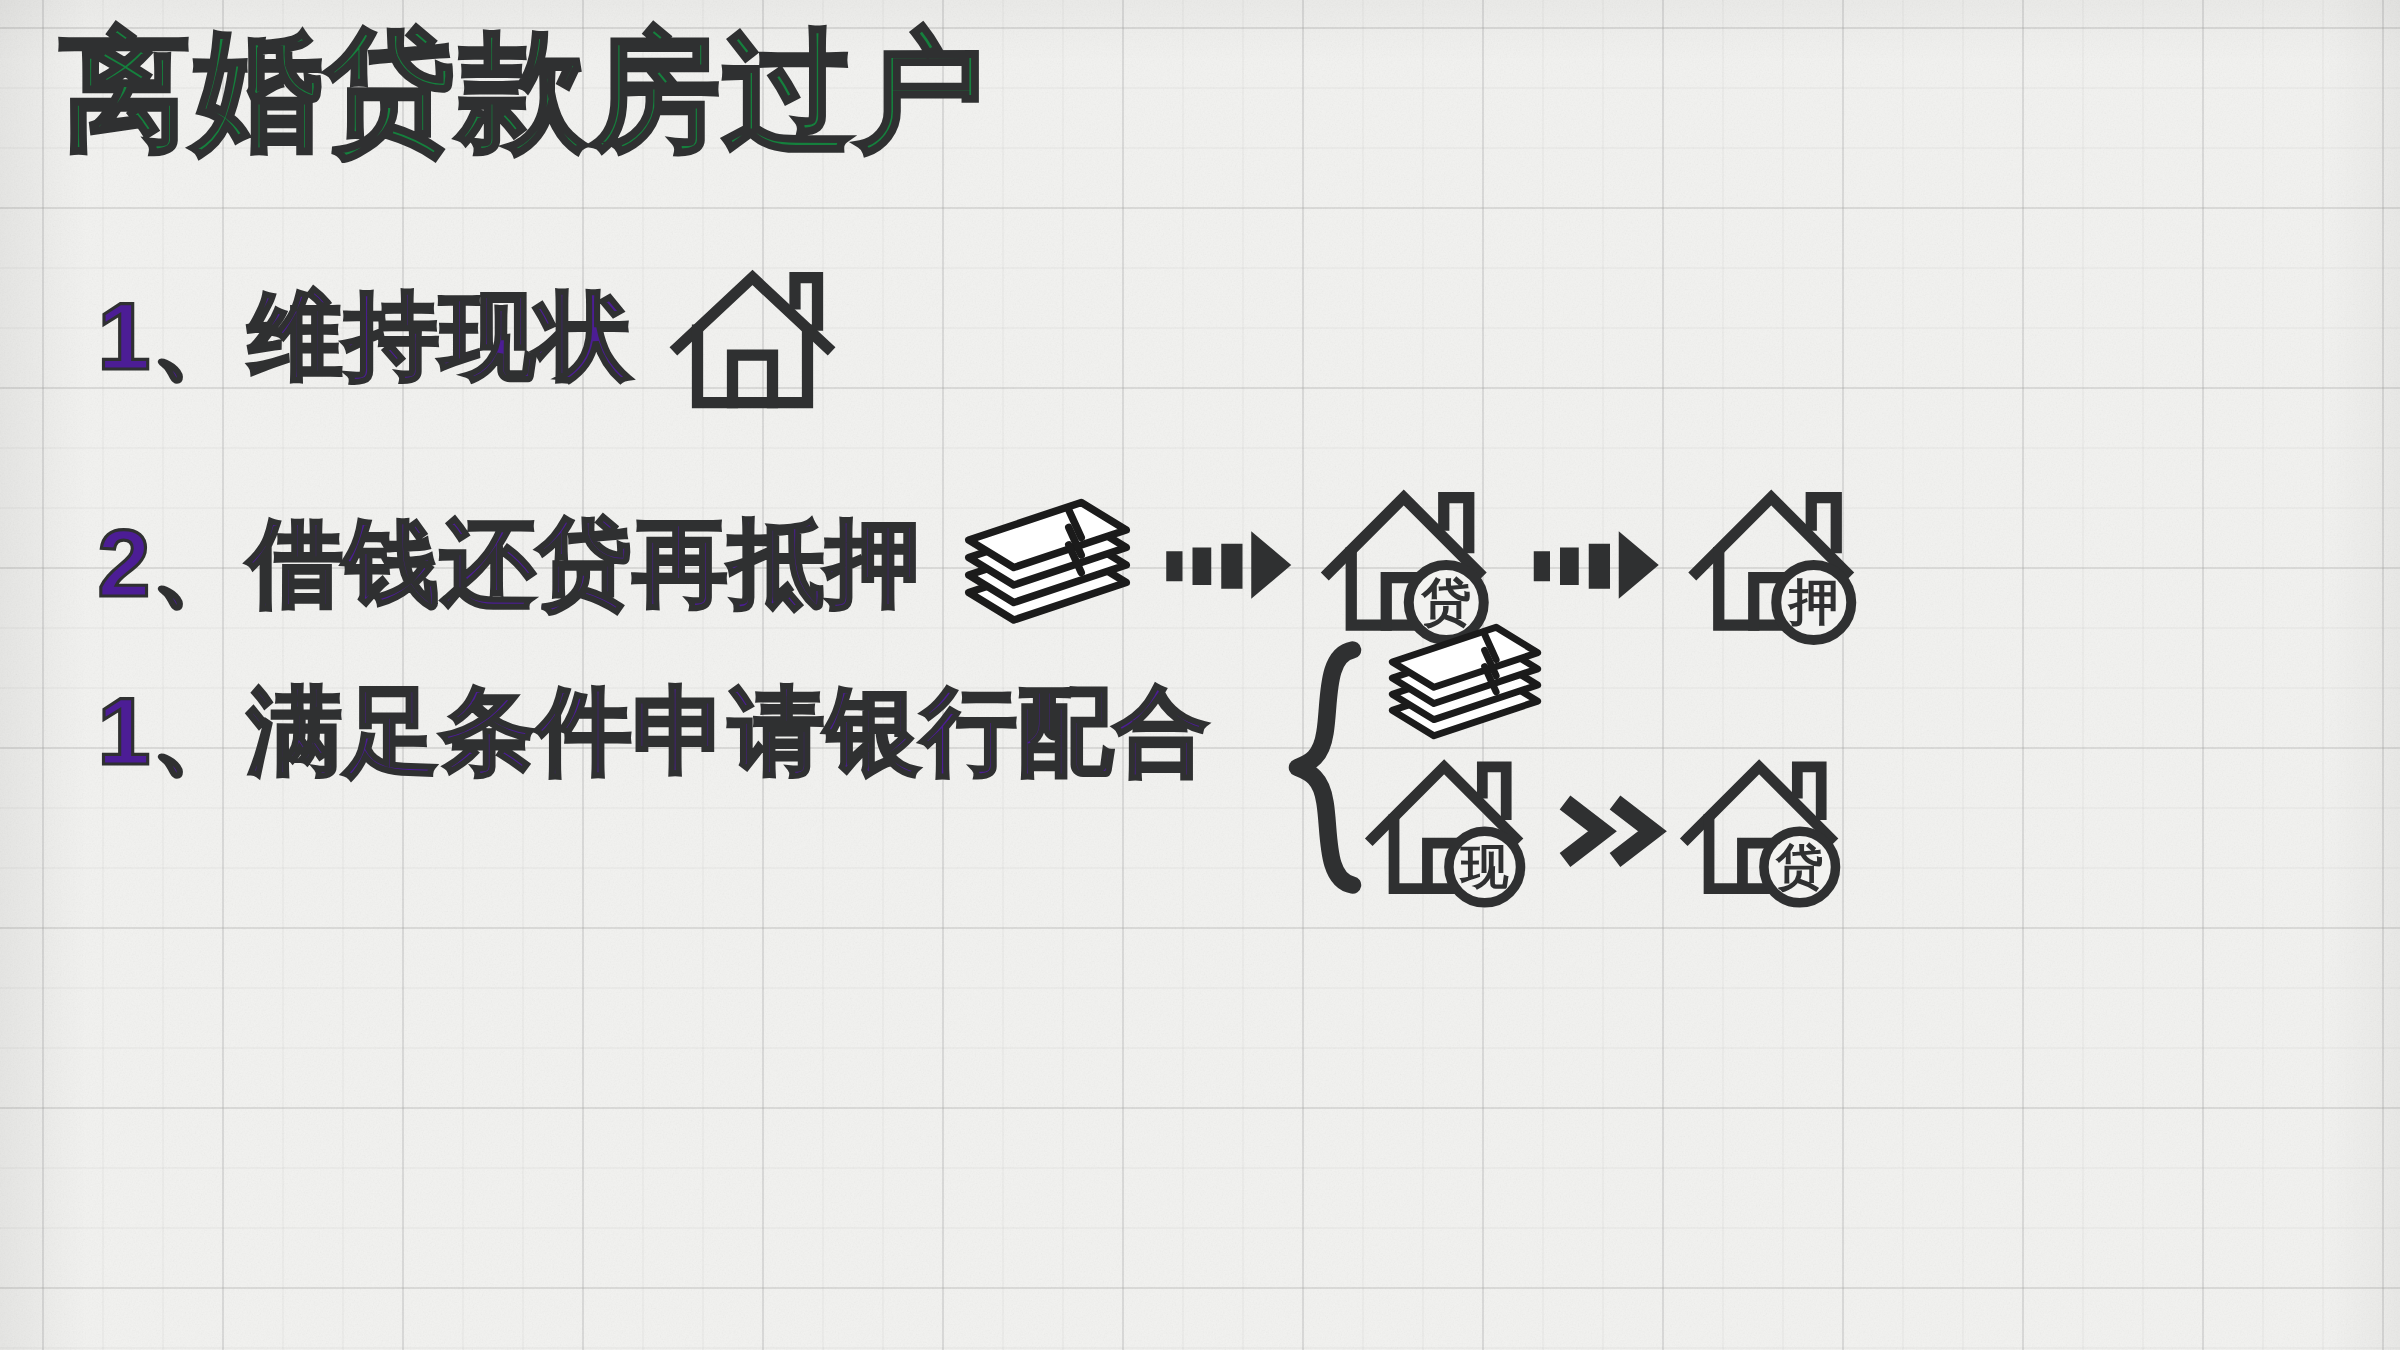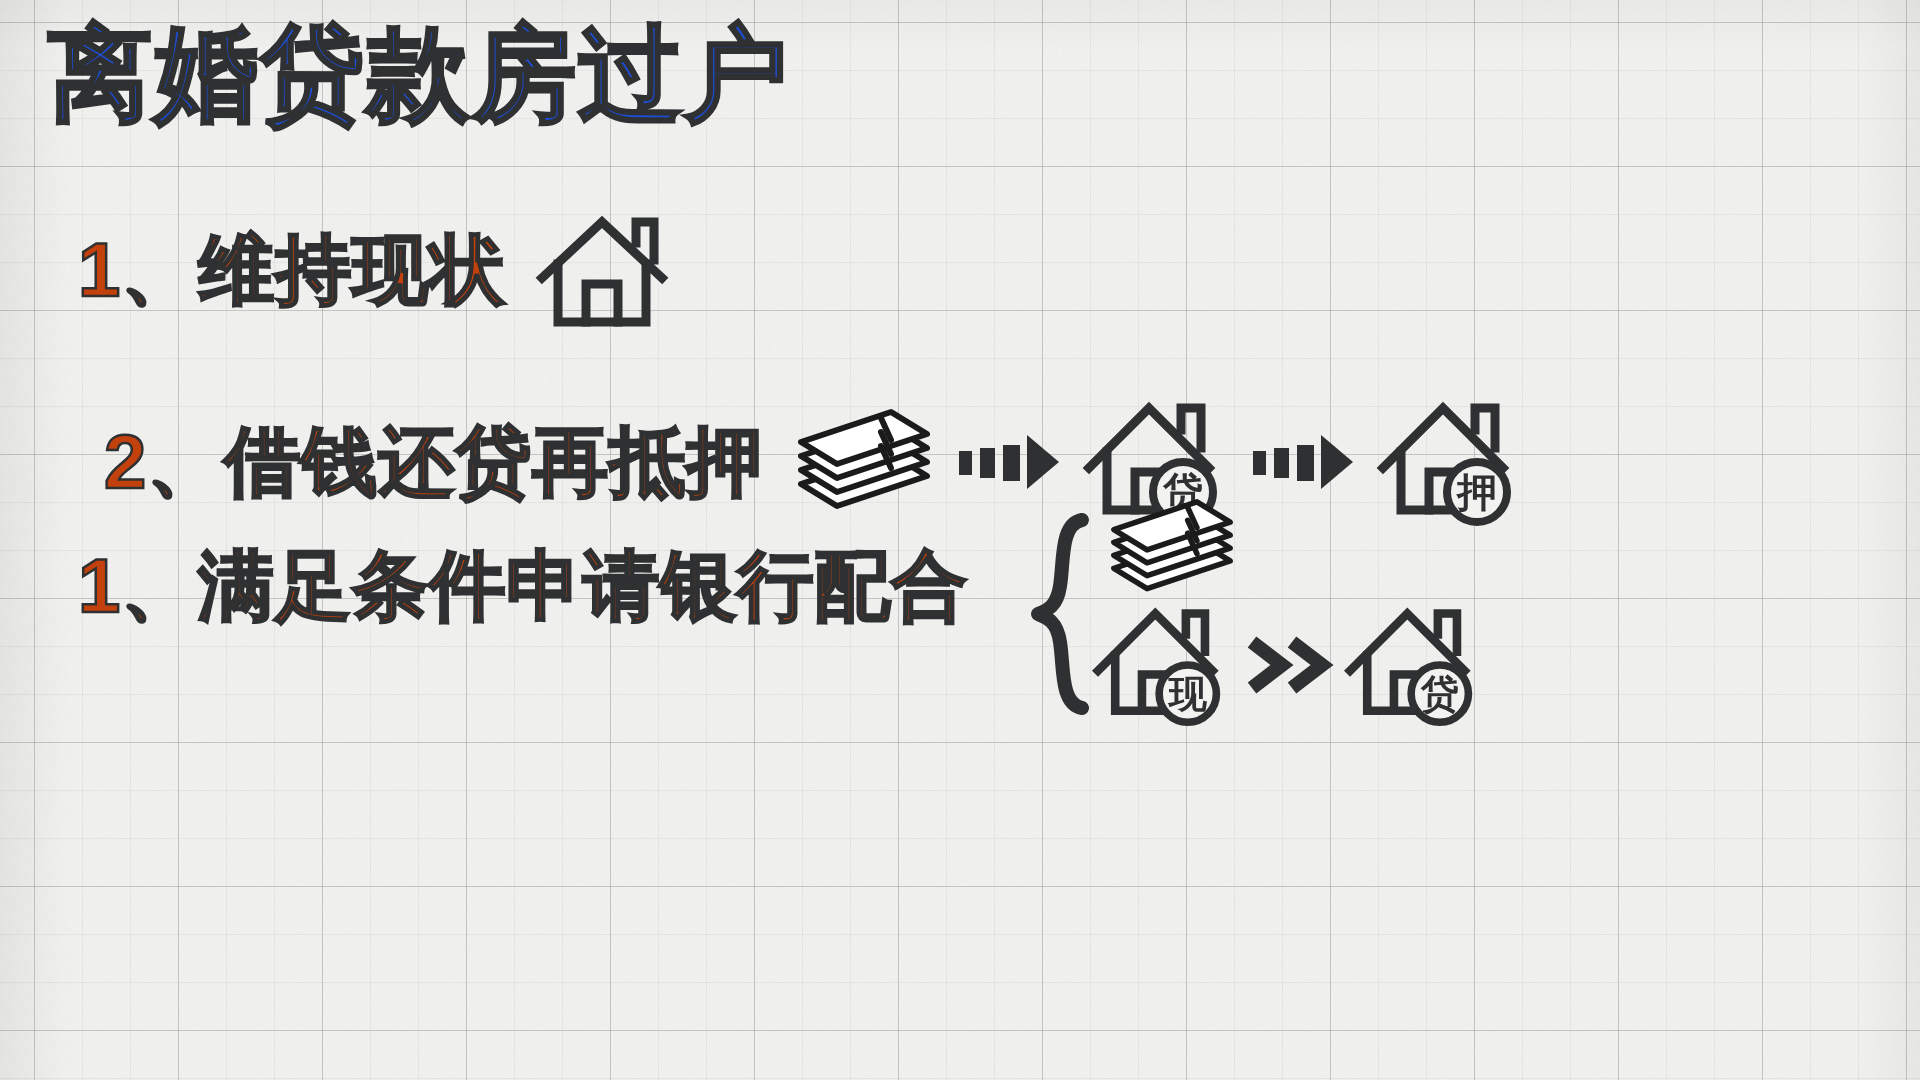--- a/index.html
+++ b/index.html
@@ -57,42 +57,42 @@
   }
 
   #title {
     position: absolute;
     left: 48px;
     top: 22px;
     font-size: 104px;
     line-height: 1;
     font-weight: 900;
     letter-spacing: 2px;
-    color: #1d4ed8;
+    color: #15803d;
     white-space: nowrap;
     -webkit-text-stroke: 3px #2f3031;
   }
 
   .row {
     position: absolute;
     display: flex;
     align-items: center;
     white-space: nowrap;
   }
   .row-text {
     font-size: 76px;
     font-weight: 900;
     letter-spacing: 1px;
-    color: #c2410c;
+    color: #4c1d95;
     -webkit-text-stroke: 2.5px #2f3031;
     line-height: 1;
   }
 
   #row1 { left: 78px; top: 212px; }
-  #row2 { left: 78px; top: 396px; margin-left: 26px; }
+  #row2 { left: 78px; top: 386px; }
   #row3 { left: 78px; top: 548px; }
 
   .icon-gap-sm { width: 22px; }
   .icon-gap-md { width: 30px; }
 
   svg { display: block; overflow: visible; }
 
   
   #group3 {
     position: absolute;

